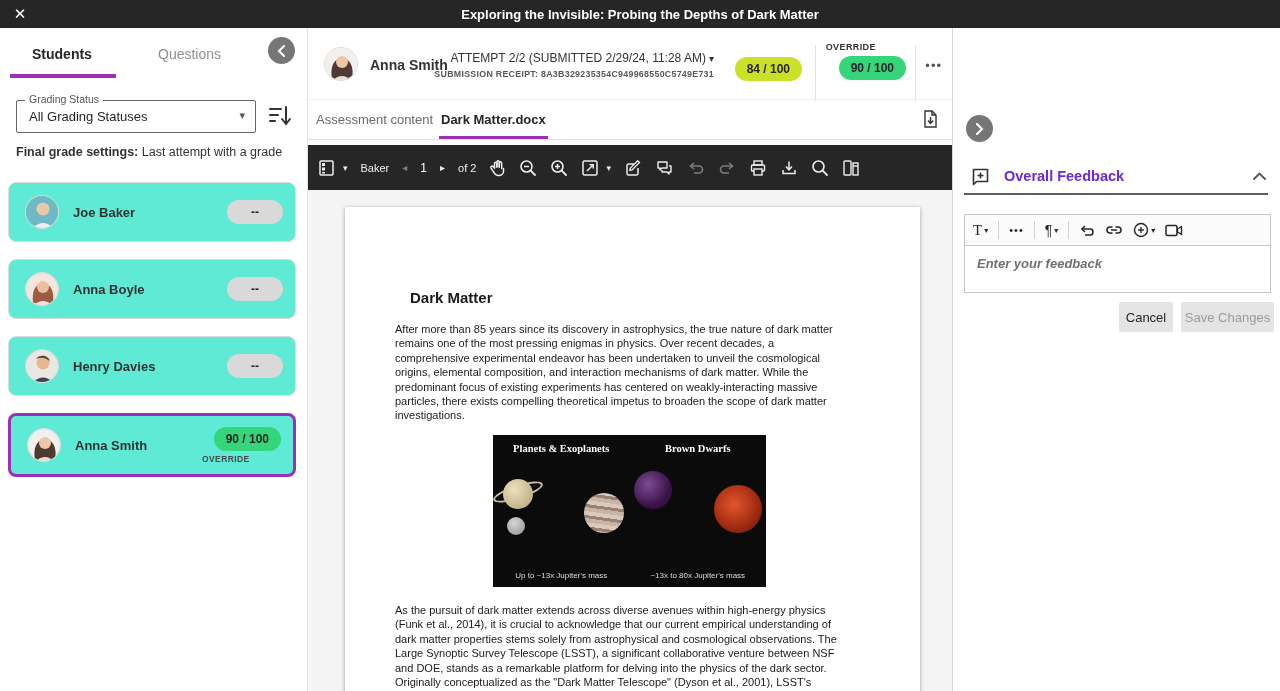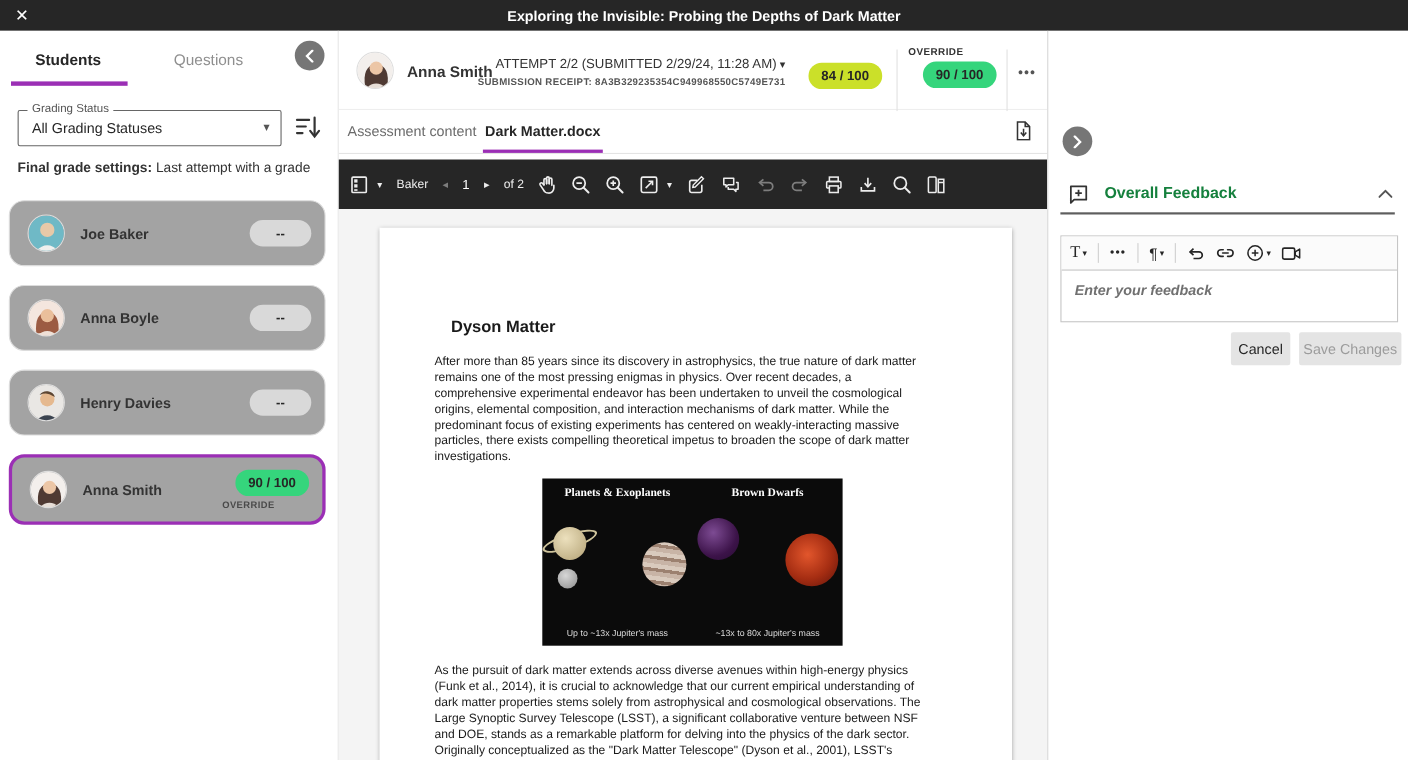--- a/index.html
+++ b/index.html
@@ -32,22 +32,22 @@
                border:1px solid #666; border-radius:2px; background:#fff; cursor:pointer; }
   .gs-select .lbl { position:absolute; left:8px; top:-8px; background:#fff; padding:0 4px;
                     font-size:10.5px; color:#555; }
   .gs-select .val { position:absolute; left:12px; top:8px; font-size:13px; color:#262626; }
   .gs-select .caret { position:absolute; right:10px; top:8px; color:#555; font-size:11px; }
   #sort-btn { position:absolute; left:268px; top:75px; cursor:pointer; }
 
   .fgs { position:absolute; left:16px; top:117px; font-size:12.5px; color:#333; }
   .fgs b { font-weight:bold; }
 
-  .card { position:absolute; left:8px; width:288px; height:60px; background:#a3a3a3;
-          border:1px solid #dcdcdc; border-radius:14px; display:flex; align-items:center;
+  .card { position:absolute; left:8px; width:288px; height:60px; background:#5eead4;
+          border:1px solid #dcdcdc; border-radius:8px; display:flex; align-items:center;
           padding:0 12px 0 16px; cursor:pointer;justify-content:center; }
   .card.selected { border:3px solid #9b2fb5; height:64px; }
   .avatar { width:34px; height:34px; border-radius:50%; flex:0 0 34px; position:relative;
             overflow:hidden; border:1px solid #ddd; }
   .avatar svg { position:absolute; left:0; top:0; }
   .card .nm { margin-left:14px; font-size:13px; font-weight:bold; color:#333; }
   .card .right { margin-left:auto; text-align:center; }
   .pill { display:inline-block; min-width:56px; padding:5px 12px; border-radius:14px;
           font-size:12px; font-weight:bold; color:#262626; text-align:center; }
   .pill.gray { background:#d9d9d9; }
@@ -115,21 +115,21 @@
             background:radial-gradient(circle at 42% 40%, #e2562c, #a52d12 55%, #5c120a); }
   .star { position:absolute; left:50%; top:6px; margin-left:-32px; width:64px; height:64px; border-radius:50%;
           background:radial-gradient(circle at 45% 45%, #fff4c8 0%, #ffd072 30%, #ff9c3e 60%, #ef671d 88%);
           box-shadow:0 0 18px 7px rgba(255,122,31,.75); }
 
   
   #rpanel { position:absolute; left:952px; top:28px; width:328px; height:663px; background:#fff;
             border-left:1px solid #d7d7d7; }
   #rp-collapse { position:absolute; left:13px; top:87px; }
   .fb-row { position:absolute; left:18px; top:135px; right:14px; height:26px; display:flex; align-items:center; }
-  .fb-row .ttl { margin-left:14px; font-size:14.5px; font-weight:bold; color:#15803d; }
+  .fb-row .ttl { margin-left:14px; font-size:14.5px; font-weight:bold; color:#6d28d9; }
   .fb-row .chev { margin-left:auto; cursor:pointer; }
   .fb-div { position:absolute; left:11px; right:12px; top:165px; height:2px; background:#5e5e5e; }
 
   #editor { position:absolute; left:11px; top:186px; width:307px; height:79px; border:1px solid #c6c6c6; }
   #ed-toolbar { height:31px; border-bottom:1px solid #c6c6c6; background:#fbfbfb;
                 display:flex; align-items:center; padding:0 8px; gap:10px; color:#262626; }
   .ed-it { display:flex; align-items:center; cursor:pointer; font-size:14px; color:#262626; }
   .ed-caret { font-size:8px; margin-left:2px; color:#262626; }
   .ed-sep { width:1px; height:18px; background:#d0d0d0; }
   .ed-T { font-family:"Liberation Serif", serif; font-size:15px; }
@@ -372,21 +372,21 @@
       <svg width="18" height="18" viewBox="0 0 18 18">
         <rect x="2" y="2" width="7" height="14" rx="1" fill="none" stroke="currentColor" stroke-width="1.4"></rect>
         <rect x="11" y="4" width="5" height="12" fill="none" stroke="currentColor" stroke-width="1.4"></rect>
         <line x1="11" y1="7" x2="16" y2="7" stroke="currentColor" stroke-width="1.4"></line>
       </svg>
     </span>
   </div>
 
   <div id="viewer">
     <div id="page">
-      <div id="doc-title">Dyson Matter</div>
+      <div id="doc-title">Dark Matter</div>
       <p class="doc-p" id="p1">After more than 85 years since its discovery in astrophysics, the true nature of dark matter remains one of the most pressing enigmas in physics. Over recent decades, a comprehensive experimental endeavor has been undertaken to unveil the cosmological origins, elemental composition, and interaction mechanisms of dark matter. While the predominant focus of existing experiments has centered on weakly-interacting massive particles, there exists compelling theoretical impetus to broaden the scope of dark matter investigations.</p>
 
       <div id="figure">
         <div class="fcol">
           <div class="fhead">Planets &amp; Exoplanets</div>
           <div class="art">
             <div class="ring"></div>
               <div class="saturn"></div>
               <div class="banded"></div>
               <div class="moon"></div>

